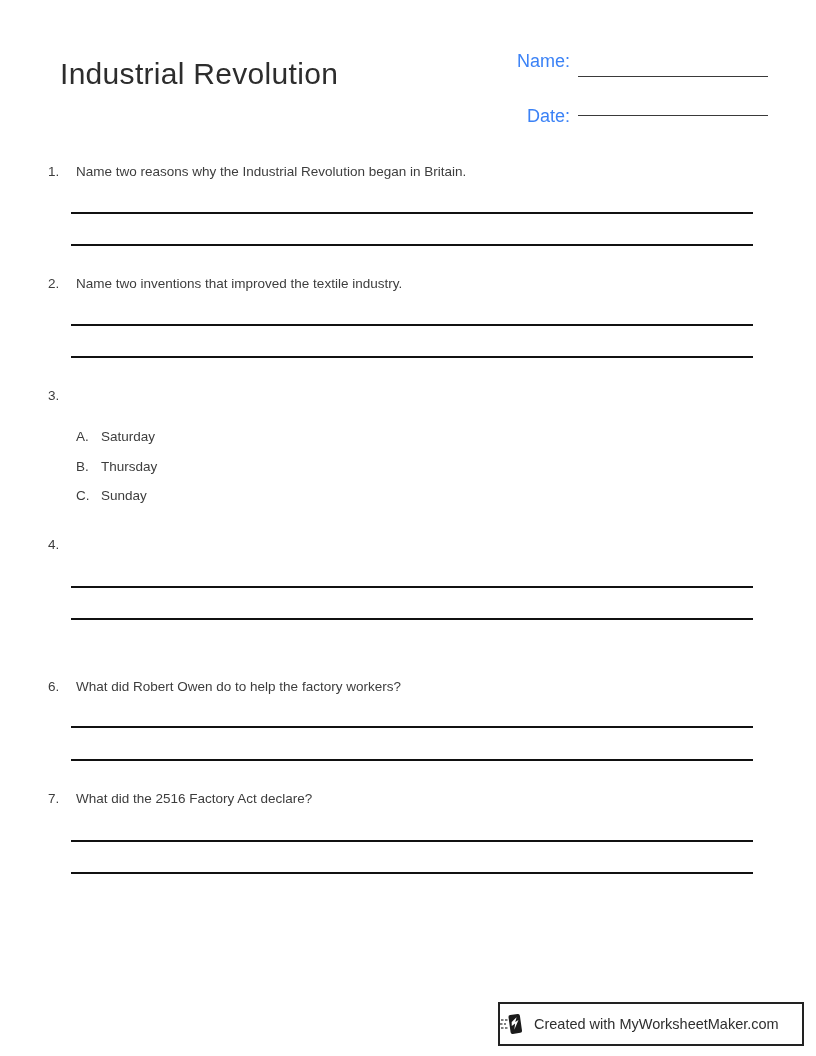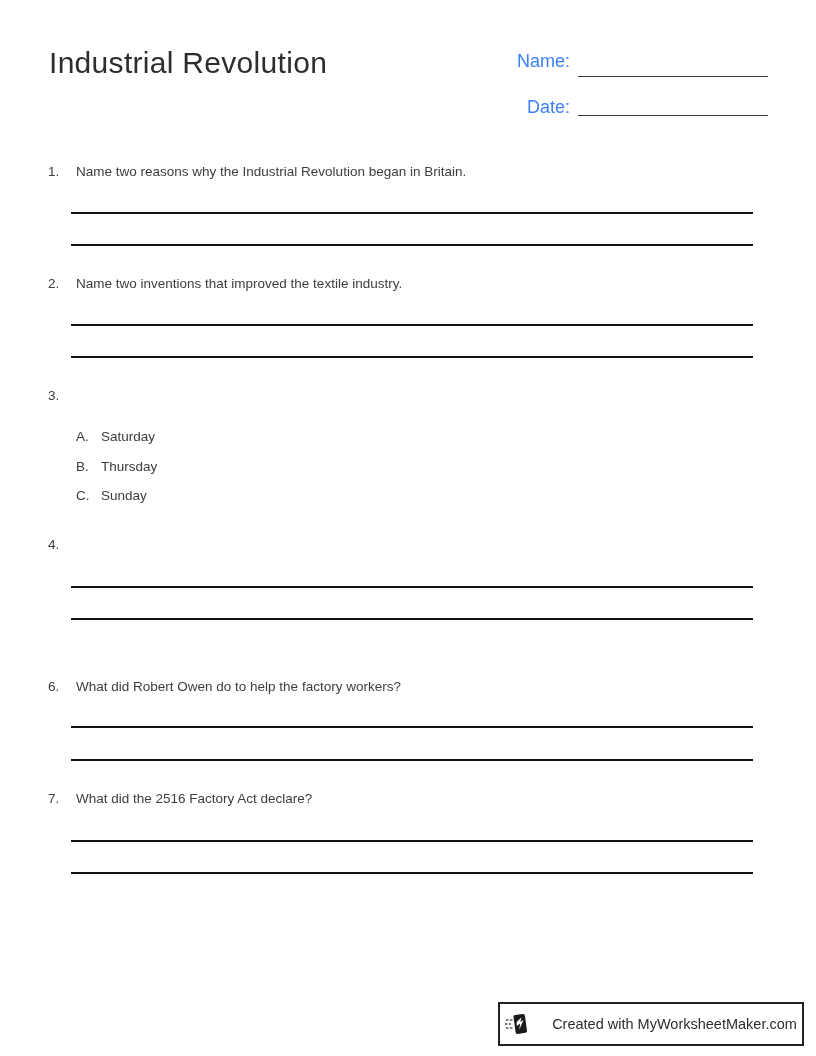--- a/index.html
+++ b/index.html
@@ -8,21 +8,21 @@
     width: 816px;
     height: 1056px;
     background: #ffffff;
     font-family: "Liberation Sans", sans-serif;
     overflow: hidden;
   }
   .title {
     position: absolute;
     left: 48px;
     top: 47px;
-    margin: 1px;
+    margin: 12px;
     font-size: 30px;
     font-weight: 400;
     line-height: 1;
     color: #2d2d2d;
     letter-spacing: 0.3px;
   }
   .hdr-label {
     position: absolute;
     left: 470px;
     width: 100px;
@@ -68,37 +68,37 @@
     position: absolute;
     left: 498px;
     top: 1002px;
     width: 306px;
     height: 44px;
     box-sizing: border-box;
     border: 2px solid #222222;
     background: #ffffff;
     display: flex;
     align-items: center;
-    justify-content: center;
-    gap: 23px;
+    justify-content: flex-start;
+    gap: 10px;
     font-size: 14.5px;
     color: #2e2e2e;
   }
   .logo { display: inline-flex; align-items: center; }
 </style>
 </head>
 <body>
 
 <div class="page">
 
   <h1 class="title">Industrial Revolution</h1>
 
   <div class="hdr-label" style="top:52px">Name:</div>
   <div class="hdr-rule" style="top:76px"></div>
-  <div class="hdr-label" style="top:98px">Date:</div>
+  <div class="hdr-label" style="top:107px">Date:</div>
   <div class="hdr-rule" style="top:115px"></div>
 
   <div class="q-row" style="top:163px">
     <span class="q-num">1.</span>
     <span class="q-text">Name two reasons why the Industrial Revolution began in Britain.</span>
   </div>
   <div class="a-line" style="top:212px"></div>
   <div class="a-line" style="top:244px"></div>
 
   <div class="q-row" style="top:275px">

